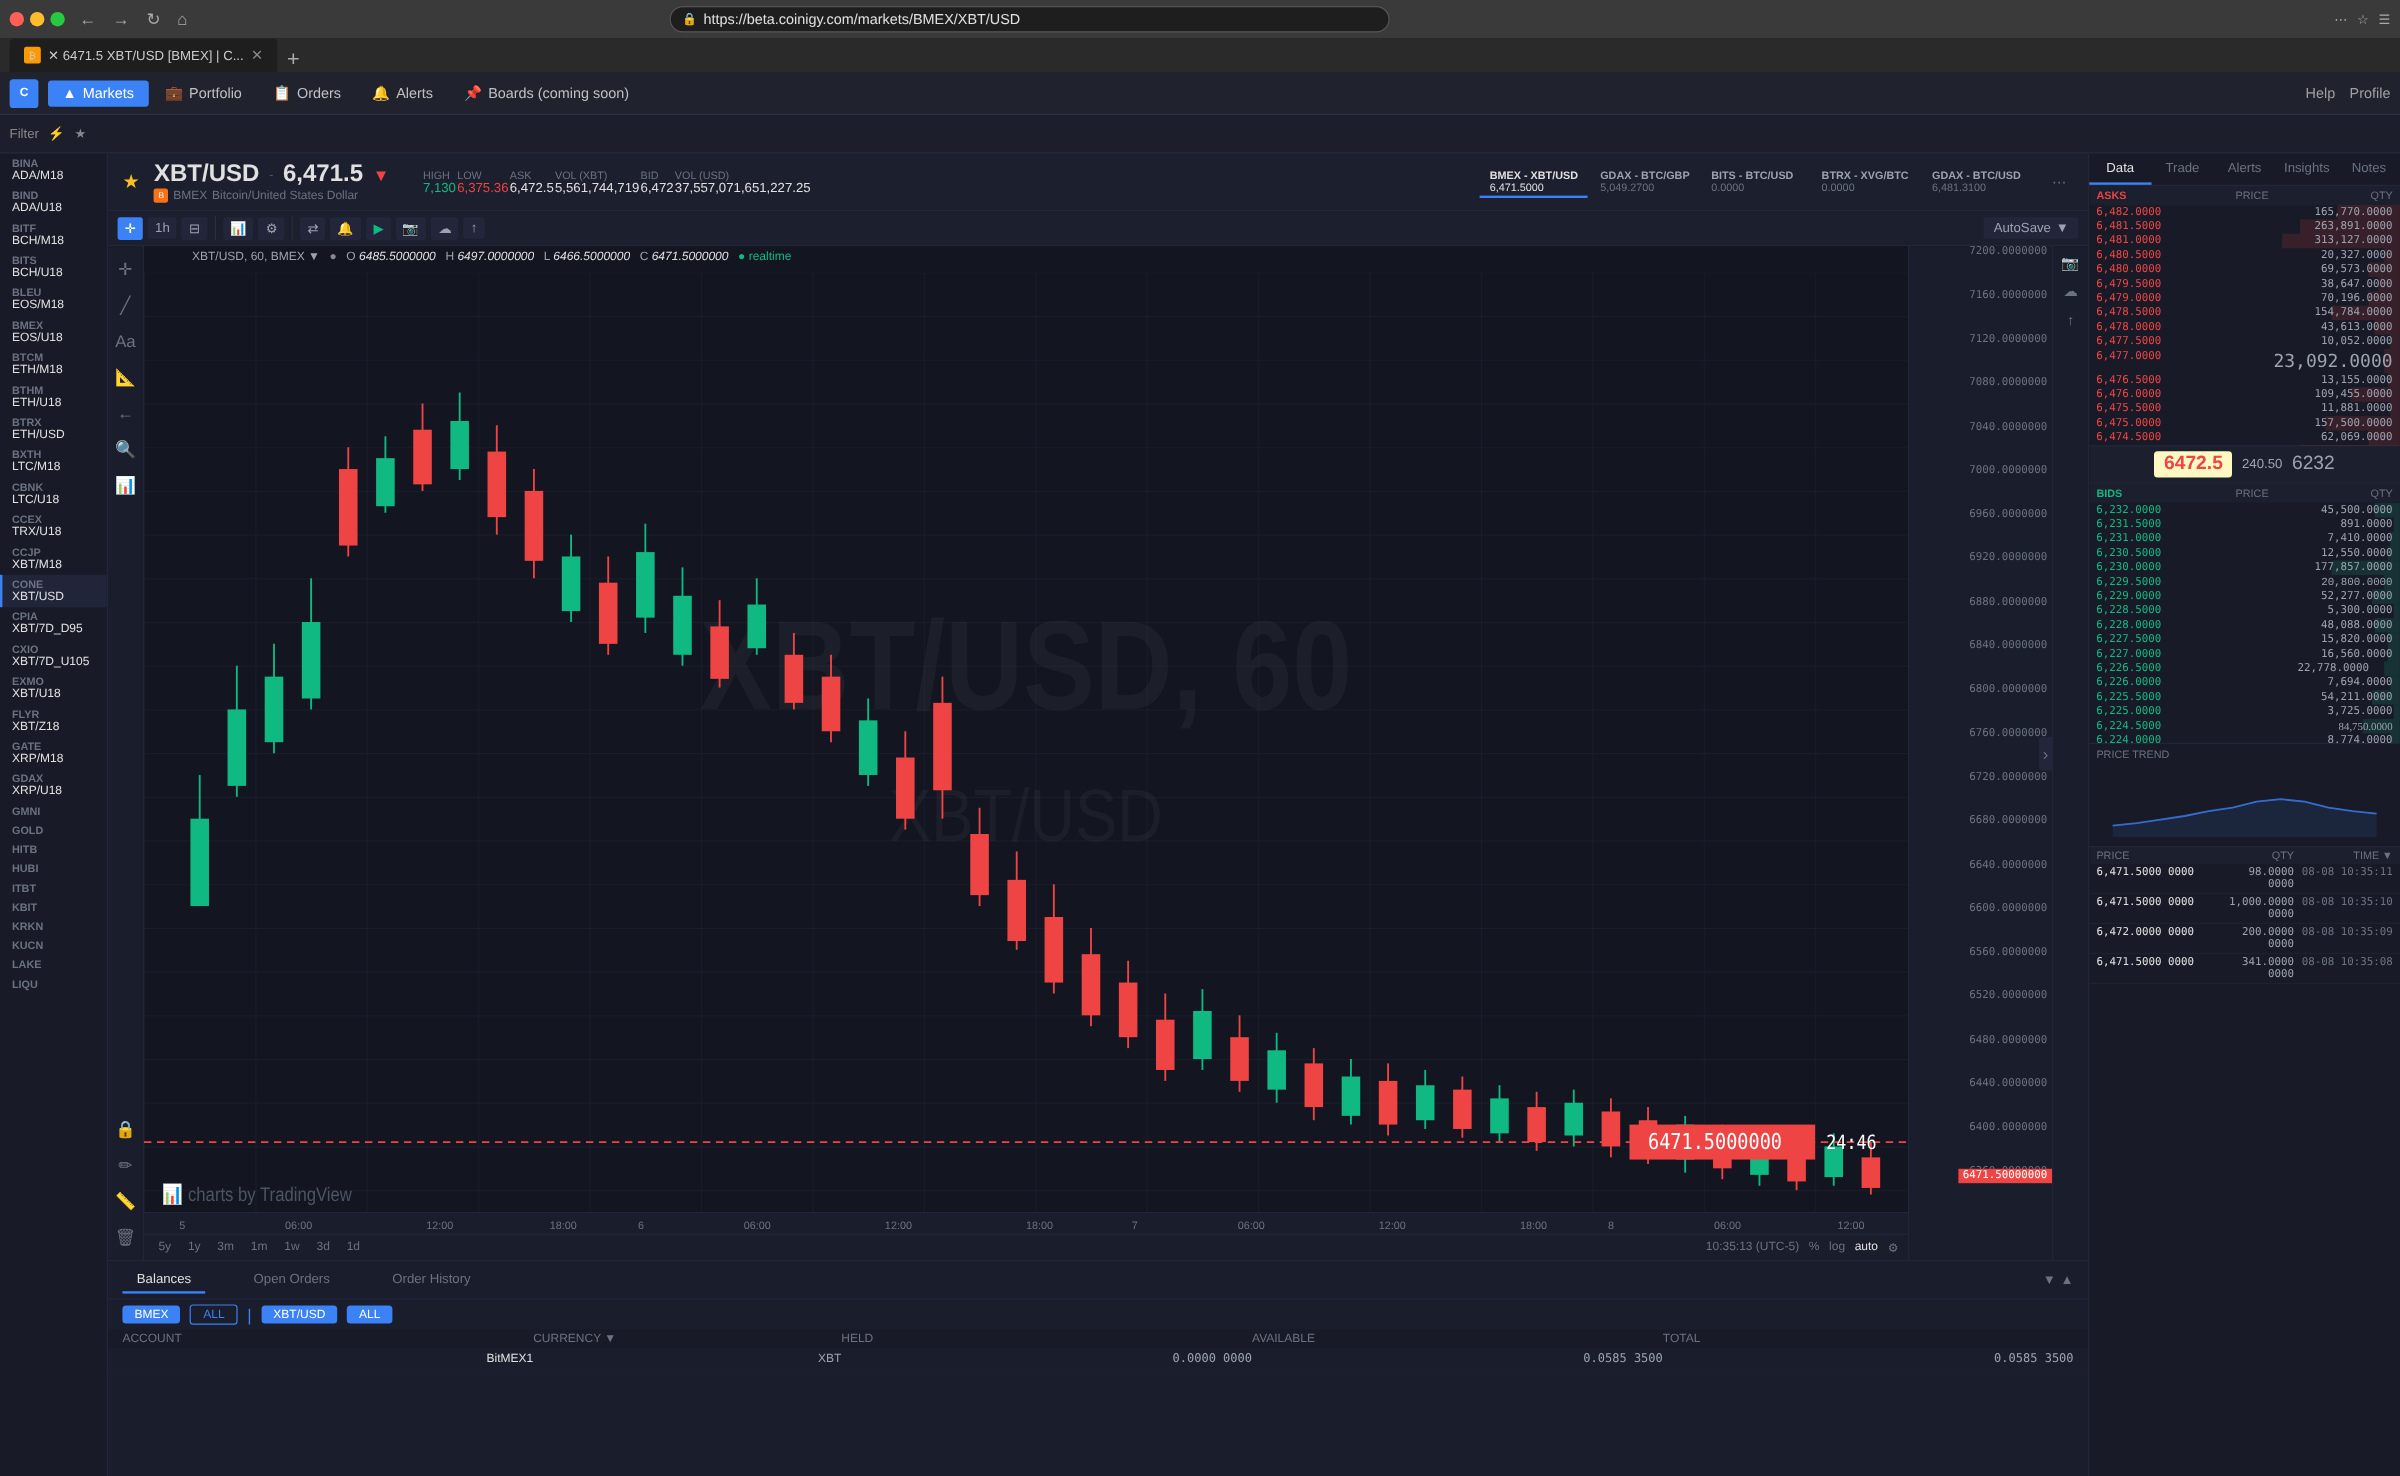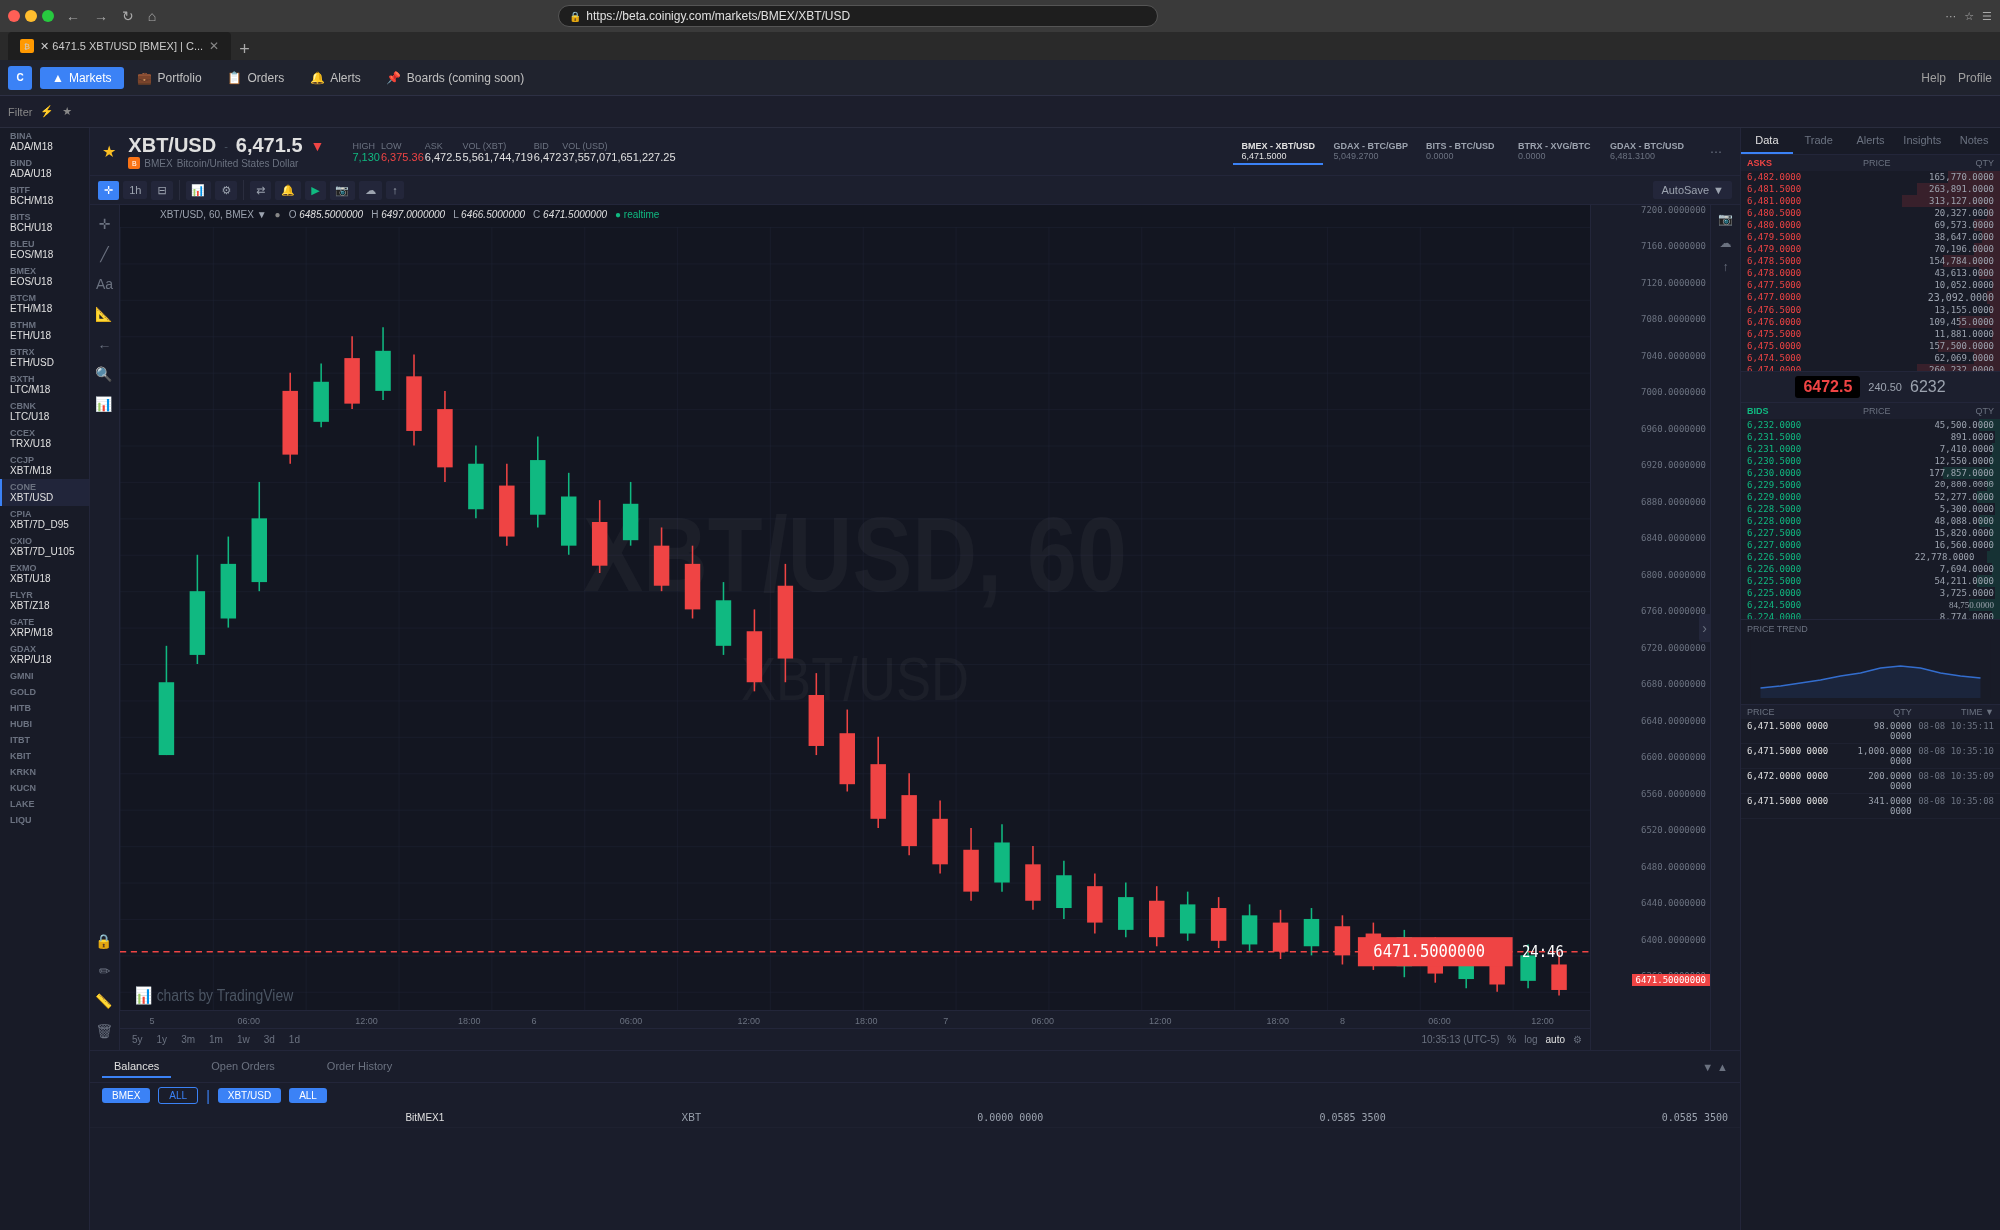--- a/index.html
+++ b/index.html
@@ -96,21 +96,21 @@
     .orderbook-header span { flex: 1; text-align: right; }
     .orderbook-header span:first-child { text-align: left; }
     .ob-row { display: flex; padding: 1px 6px; font-size: 9px; position: relative; cursor: pointer; }
     .ob-row .price { flex: 1; color: #ef4444; font-family: monospace; }
     .ob-row .price.bid { color: #10b981; }
     .ob-row .qty { flex: 1; text-align: right; color: #9ca3af; font-family: monospace; }
     .ob-bar { position: absolute; right: 0; top: 0; height: 100%; background: rgba(239,68,68,0.15); z-index: 0; }
     .ob-bar.bid-bar { background: rgba(16,185,129,0.15); }
     .ob-row-content { position: relative; z-index: 1; display: flex; width: 100%; }
     .ob-spread { background: #1c1f2e; padding: 4px 6px; display: flex; align-items: center; justify-content: center; gap: 8px; border-top: 1px solid #23263a; border-bottom: 1px solid #23263a; }
-    .spread-price { color: #ef4444; font-size: 16px; font-weight: bold; background: #000000; padding: 2px 8px; border-radius: 3px; }
+    .spread-price { color: #ef4444; font-size: 16px; font-weight: bold; background: #fef9c3; padding: 2px 8px; border-radius: 3px; }
     .spread-val { color: #9ca3af; font-size: 11px; }
     .spread-count { color: #9ca3af; font-size: 16px; }
     
     
     .bottom-panel { height: 180px; background: #1a1d2b; border-top: 1px solid #23263a; display: flex; flex-direction: column; }
     .bottom-tabs-row { display: flex; align-items: center; padding: 0 12px; height: 32px; border-bottom: 1px solid #23263a; gap: 28px; }
     .bottom-tab { color: #6b7280; padding: 4px 12px; cursor: pointer; font-size: 11px; border-bottom: 2px solid transparent; }
     .bottom-tab.active { color: #e0e0e0; border-bottom-color: #3b82f6; }
     .bottom-collapse-btns { margin-left: auto; display: flex; gap: 4px; color: #6b7280; }
     .bottom-filters { display: flex; align-items: center; padding: 4px 12px; gap: 8px; }
@@ -772,20 +772,27 @@
           <span>▲</span>
         </div>
       </div>
       <div class="bottom-filters">
         <span class="filter-pill active">BMEX</span>
         <span class="filter-pill outline">ALL</span>
         <span class="filter-divider">|</span>
         <span class="filter-pill active-outline">XBT/USD</span>
         <span class="filter-pill active">ALL</span>
       </div>
+      <div class="bottom-table-header">
+        <span style="flex:2;">ACCOUNT</span>
+        <span style="flex:1.5; cursor:pointer;">CURRENCY ▼</span>
+        <span style="flex:2;">HELD</span>
+        <span style="flex:2;">AVAILABLE</span>
+        <span style="flex:2;">TOTAL</span>
+      </div>
       <div class="bottom-table-row">
         <span style="flex:2; color:#e0e0e0;">BitMEX1</span>
         <span style="flex:1.5;">XBT</span>
         <span style="flex:2; font-family:monospace;">0.0000 0000</span>
         <span style="flex:2; font-family:monospace;">0.0585 3500</span>
         <span style="flex:2; font-family:monospace;">0.0585 3500</span>
       </div>
     </div>
   </div>
 
@@ -875,21 +882,21 @@
             <div class="ob-bar" style="width:3%;"></div>
     <div class="ob-row-content" style="display:flex; width:100%;">
       <span class="price" style="flex:1.5; font-family:monospace; font-size:9px; color:#ef4444;">6,477.5000</span>
       <span class="qty" style="flex:1; text-align:right; font-family:monospace; font-size:9px; color:#9ca3af;">10,052.0000</span>
     </div>
           </div>
           <div class="ob-row" style="position: relative;">
             <div class="ob-bar" style="width:5%;"></div>
     <div class="ob-row-content" style="display:flex; width:100%;">
       <span class="price" style="flex:1.5; font-family:monospace; font-size:9px; color:#ef4444;">6,477.0000</span>
-      <span class="qty" style="flex:1; text-align:right; font-family:monospace; font-size:10px; color:#9ca3af;">23,092.0000</span>
+      <span class="qty" style="flex:1; text-align:right; font-family:monospace; font-size:15px; color:#9ca3af;">23,092.0000</span>
     </div>
           </div>
           <div class="ob-row" style="position: relative;">
             <div class="ob-bar" style="width:4%;"></div>
     <div class="ob-row-content" style="display:flex; width:100%;">
       <span class="price" style="flex:1.5; font-family:monospace; font-size:9px; color:#ef4444;">6,476.5000</span>
       <span class="qty" style="flex:1; text-align:right; font-family:monospace; font-size:9px; color:#9ca3af;">13,155.0000</span>
     </div>
           </div>
           <div class="ob-row" style="position: relative;">

